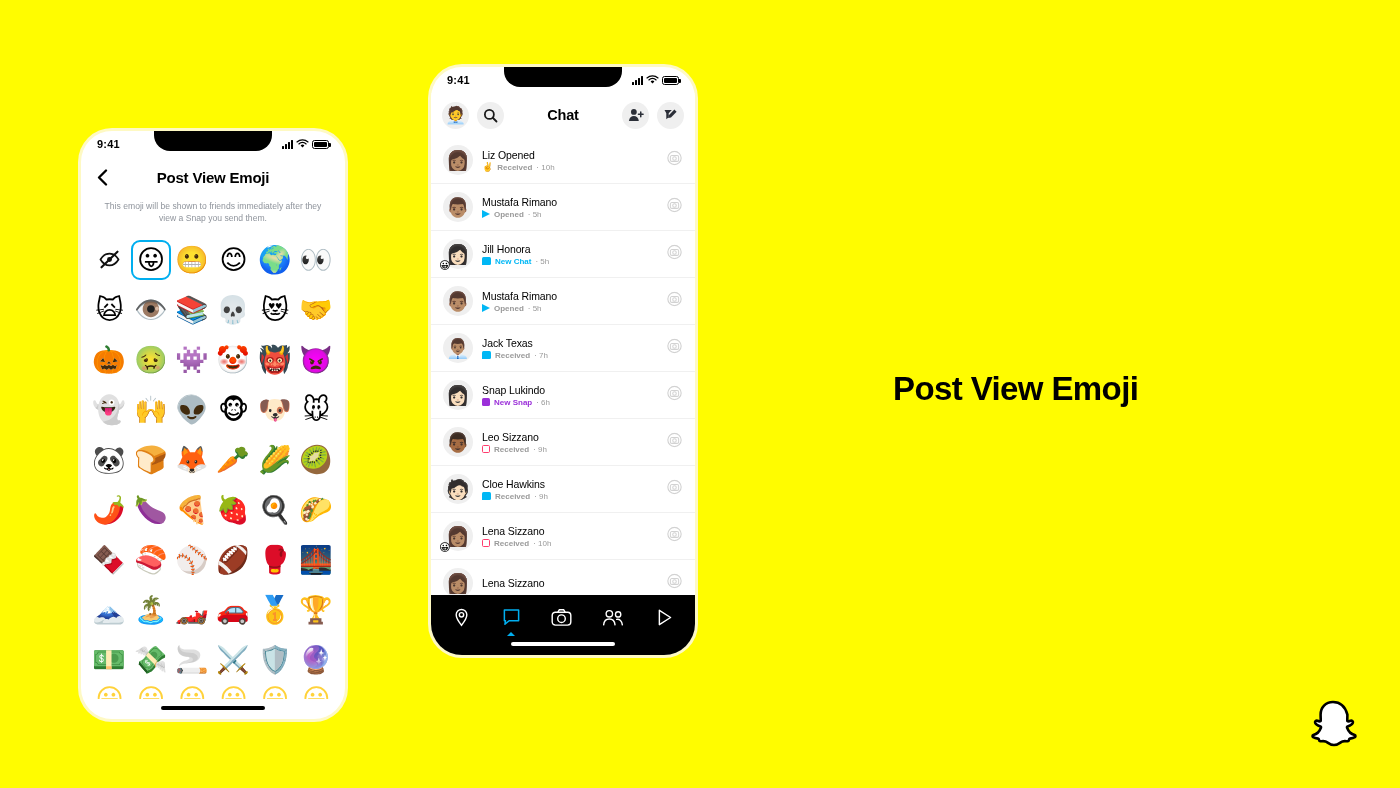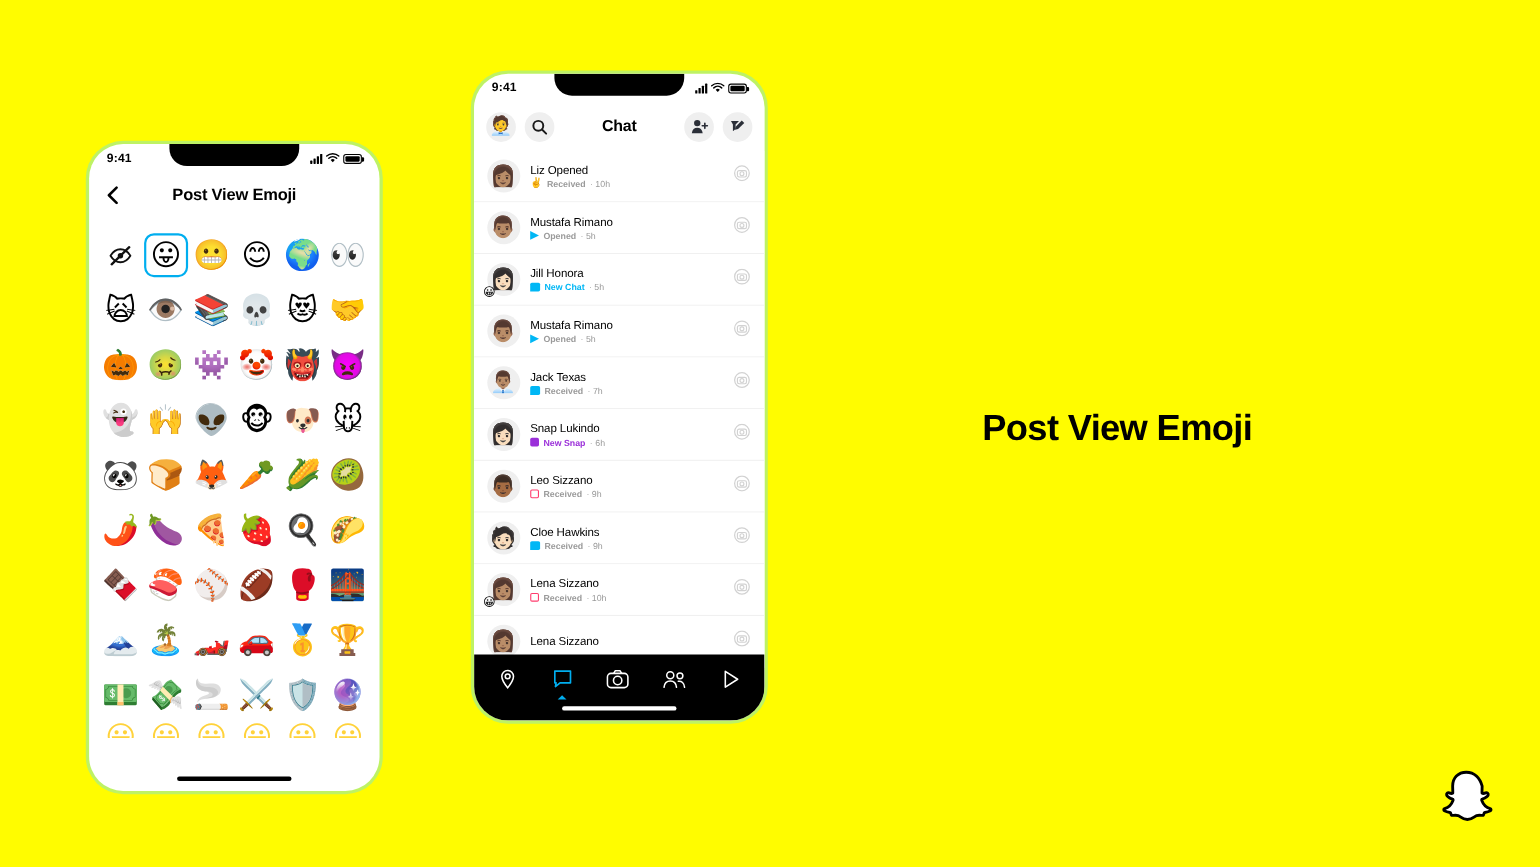--- a/index.html
+++ b/index.html
@@ -7,21 +7,21 @@
     width: 1400px; height: 788px;
     background: #FFFC00;
     font-family: "Liberation Sans", sans-serif;
     overflow: hidden;
   }
   #stage { position: relative; width: 1400px; height: 788px; background: #FFFC00; }
 
   
   .phone {
     position: absolute;
-    background: #bef264;
+    background: #fef9c3;
     overflow: hidden;
   }
   .phone-screen {
     position: absolute;
     background: #fff;
     overflow: hidden;
   }
   .notch {
     position: absolute;
     top: 0; left: 50%;
@@ -266,20 +266,21 @@
 
       <div class="pv-header">
         <div class="pv-back">
           <svg width="11" height="17" viewBox="0 0 11 17">
             <path d="M9 1.5 L2 8.5 L9 15.5" stroke="#000" stroke-width="2.3" fill="none" stroke-linecap="round" stroke-linejoin="round"></path>
           </svg>
         </div>
         <div class="pv-title">Post View Emoji</div>
       </div>
 
+      <div class="pv-sub">This emoji will be shown to friends immediately after they view a Snap you send them.</div>
 
       <div class="emoji-grid" id="emojiGrid">
           <div class="emoji-cell hide-cell">
             <svg width="21" height="19" viewBox="0 0 22 20">
               <path d="M1.5 10 C4 5.8 7.5 3.8 11 3.8 c3.5 0 7 2 9.5 6.2 c-2.5 4.2-6 6.2-9.5 6.2 c-3.5 0-7-2-9.5-6.2 Z" stroke="#111" stroke-width="1.8" fill="none" stroke-linejoin="round"></path>
               <circle cx="11" cy="10" r="2.6" fill="#111"></circle>
               <path d="M2.6 18.2 L19.4 1.8" stroke="#111" stroke-width="2.2" stroke-linecap="round"></path>
             </svg>
           </div>
           <div class="emoji-cell selected">

